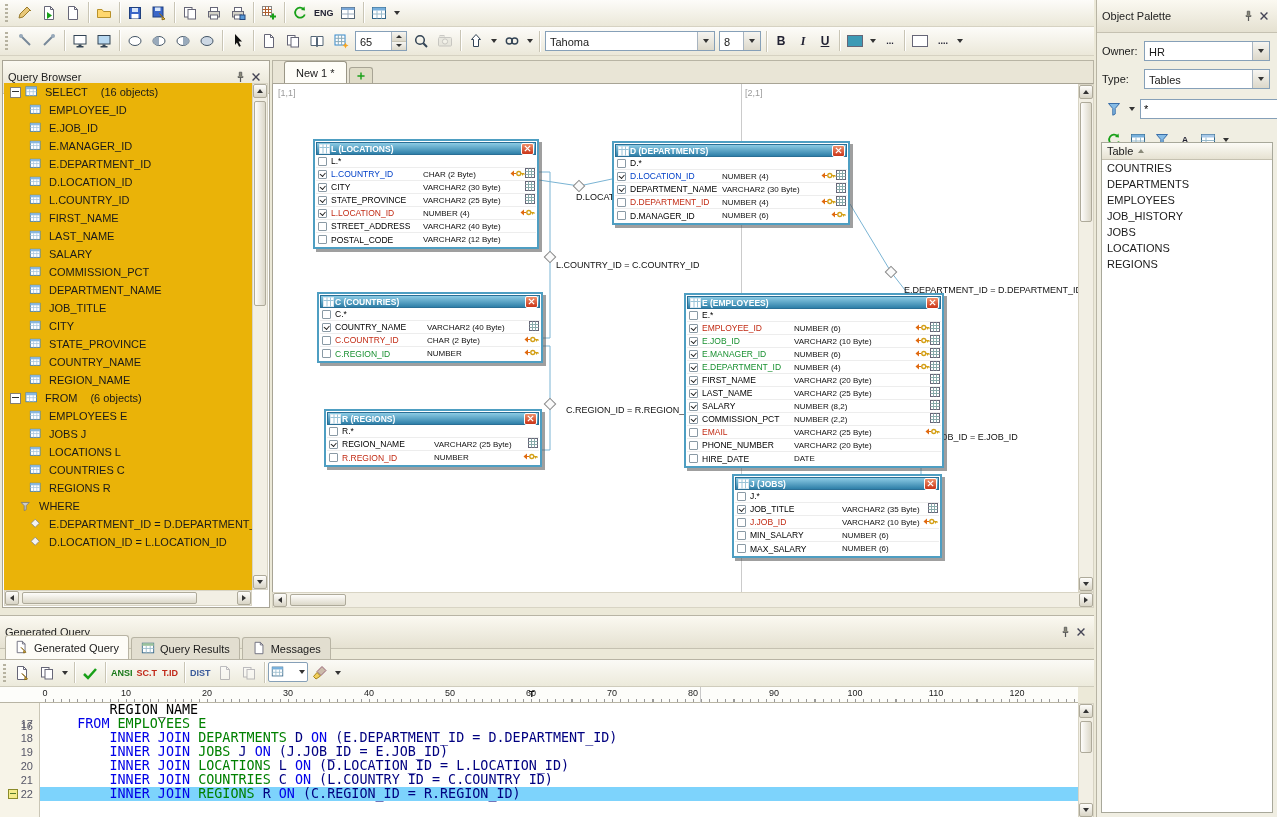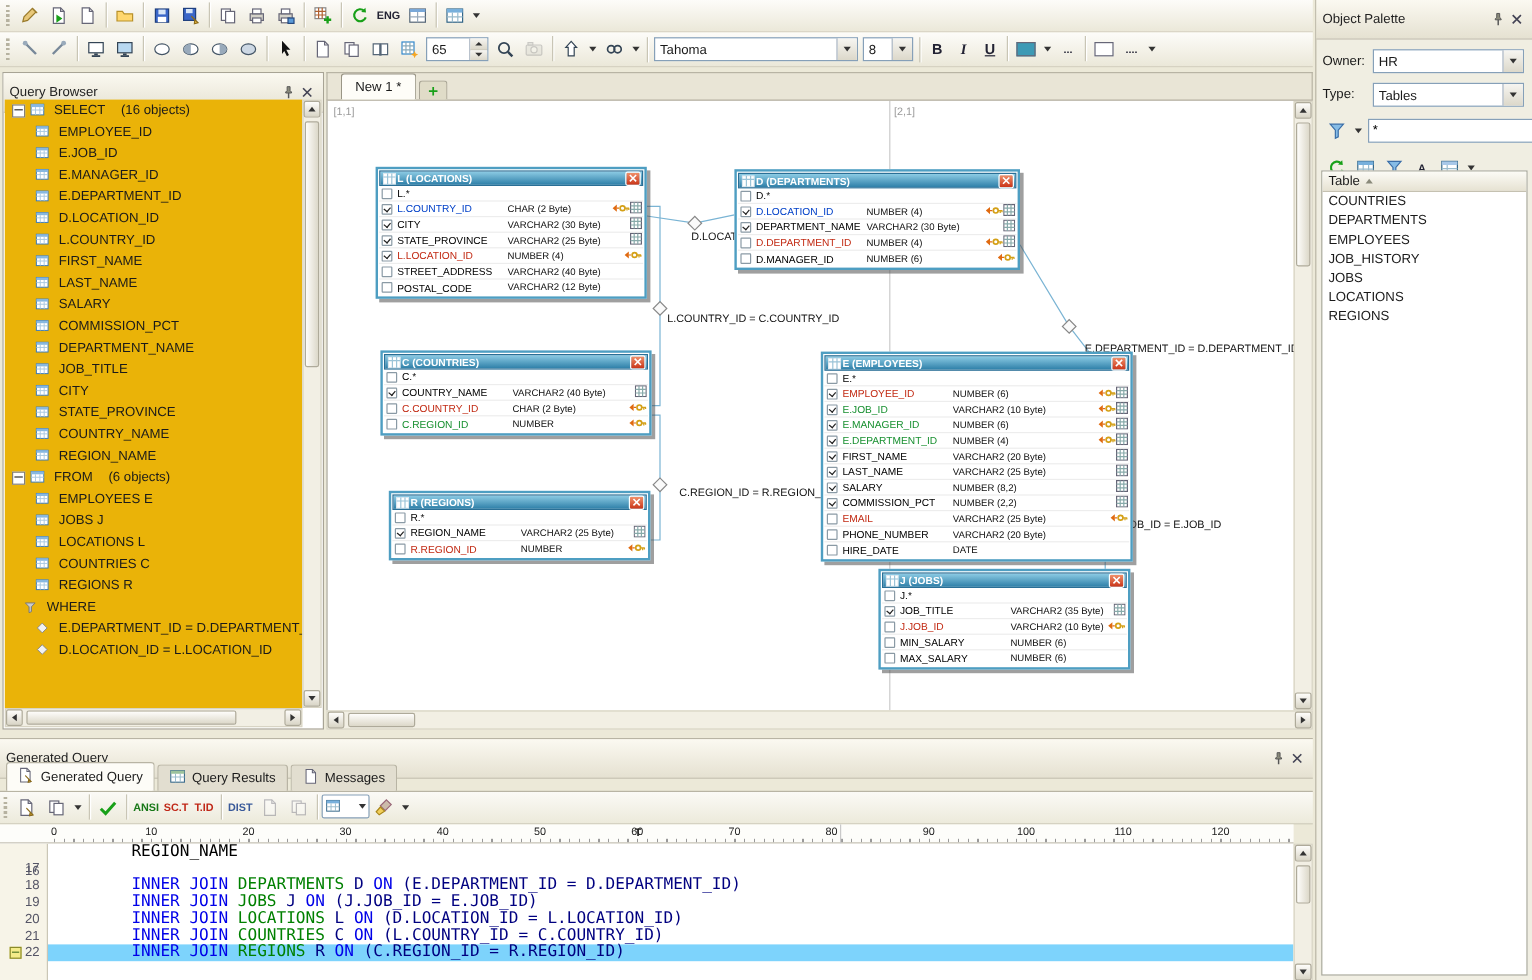--- a/index.html
+++ b/index.html
@@ -1294,20 +1294,21 @@
           <div class="lnum" style="top: 14px;">17</div>
           <div class="lnum" style="top: 28px;">18</div>
           <div class="lnum" style="top: 42px;">19</div>
           <div class="lnum" style="top: 56px;">20</div>
           <div class="lnum" style="top: 70px;">21</div>
           <div class="lnum" style="top: 84px;">22</div>
           <div class="lmark" style="top: 86px;"></div>
         </div>
       <div id="code">
           <div class="cline" style="top: 0px;"><span class="sp">        REGION_NAME</span></div>
+          <div class="cline" style="top: 14px;"><span class="sp">    </span><span class="sk">FROM</span><span class="sp"> </span><span class="st">EMPLOYEES E</span></div>
           <div class="cline" style="top: 28px;"><span class="sp">        </span><span class="sk">INNER JOIN</span><span class="sp"> </span><span class="st">DEPARTMENTS</span><span class="si"> D </span><span class="sk">ON</span><span class="si"> (E.DEPARTMENT_ID = D.DEPARTMENT_ID)</span></div>
           <div class="cline" style="top: 56px;"><span class="sp">        </span><span class="sk">INNER JOIN</span><span class="sp"> </span><span class="st">LOCATIONS</span><span class="si"> L </span><span class="sk">ON</span><span class="si"> (D.LOCATION_ID = L.LOCATION_ID)</span></div>
           <div class="cline" style="top: 42px;"><span class="sp">        </span><span class="sk">INNER JOIN</span><span class="sp"> </span><span class="st">JOBS</span><span class="si"> J </span><span class="sk">ON</span><span class="si"> (J.JOB_ID = E.JOB_ID)</span></div>
           <div class="cline" style="top: 70px;"><span class="sp">        </span><span class="sk">INNER JOIN</span><span class="sp"> </span><span class="st">COUNTRIES</span><span class="si"> C </span><span class="sk">ON</span><span class="si"> (L.COUNTRY_ID = C.COUNTRY_ID)</span></div>
           <div class="cline cur" style="top: 84px;"><span class="sp">        </span><span class="sk">INNER JOIN</span><span class="sp"> </span><span class="st">REGIONS</span><span class="si"> R </span><span class="sk">ON</span><span class="si"> (C.REGION_ID = R.REGION_ID)</span></div>
         </div>
     </div>
     <div class="sb" style="left:1078px;top:87px;width:16px;height:115px">
       <span class="sbtn" style="left:0;top:0">
           <i class="arr-up"></i>

